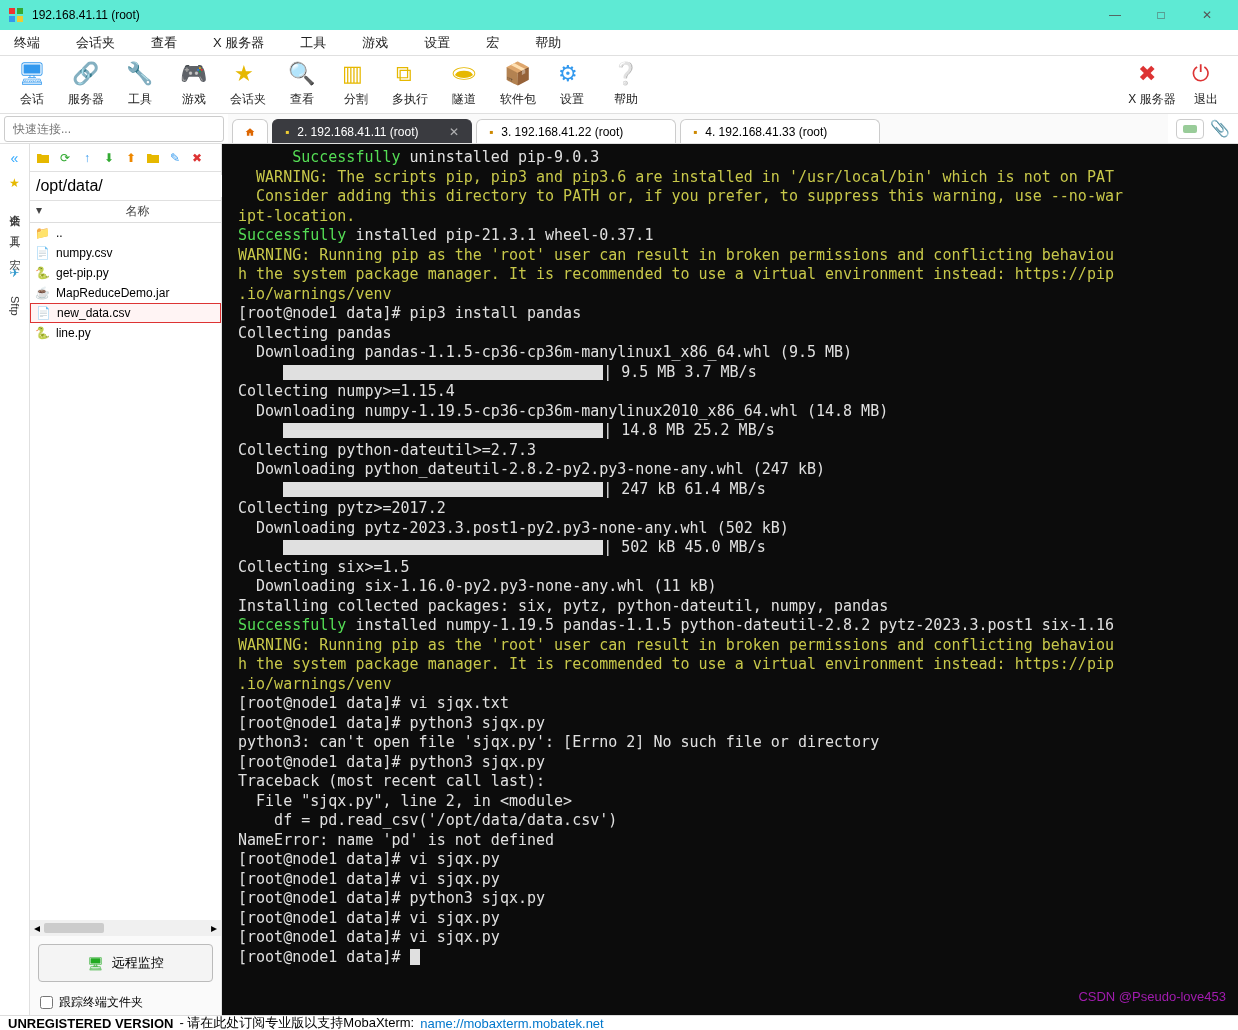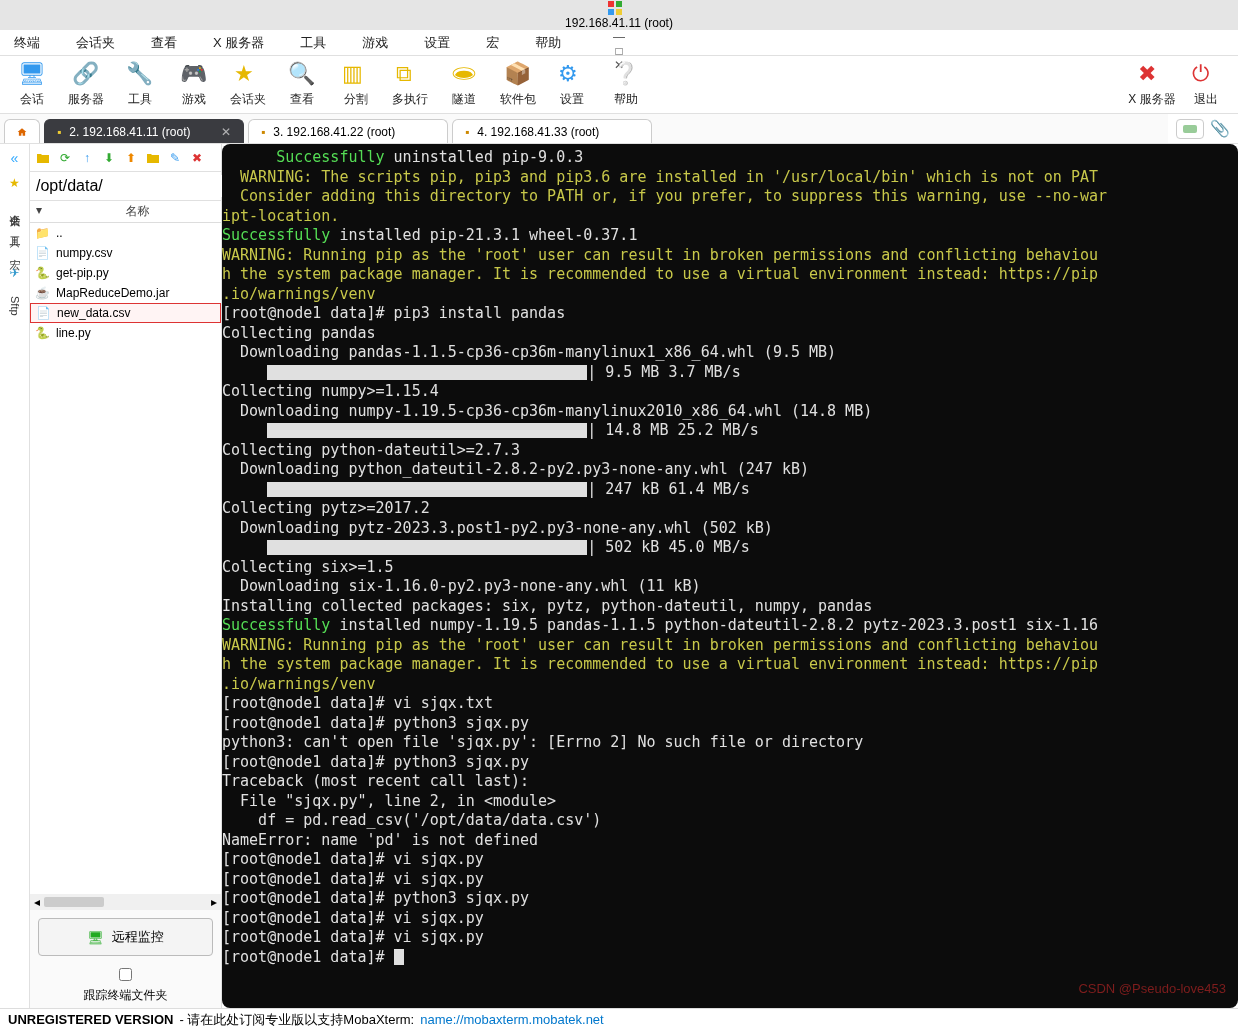--- a/index.html
+++ b/index.html
@@ -1,18 +1,18 @@
 <!DOCTYPE html>
 <html><head>
 <meta charset="utf-8">
 <style>
 * { box-sizing: border-box; margin: 0; padding: 0; }
 body { font-family: "Segoe UI", "Microsoft YaHei", sans-serif; font-size: 12px; background: #fff; width: 1238px; height: 1030px; overflow: hidden; display: flex; flex-direction: column; }
 
-.titlebar { height: 30px; display: flex; align-items: center; padding: 0 8px; background: #e5e5e5; flex-direction: column; }
+.titlebar { height: 30px; display: flex; align-items: center; padding: 0 8px; background: #5eead4; }
 .titlebar .icon { width: 16px; height: 16px; margin-right: 8px; display: inline-flex; }
 .titlebar .title { flex: 1; font-size: 12px; }
 .titlebar .wbtn { width: 46px; height: 30px; display: flex; align-items: center; justify-content: center; color: #555; }
 
 .menubar { height: 26px; display: flex; align-items: center; padding: 0 6px; gap: 20px; border-bottom: 1px solid #e0e0e0; }
 .menubar span { padding: 3px 8px; font-size: 13px; color: #222; }
 
 .toolbar { height: 58px; display: flex; align-items: center; padding: 2px 6px; border-bottom: 1px solid #e0e0e0; gap: 2px; }
 .tbtn { display: flex; flex-direction: column; align-items: center; justify-content: center; width: 52px; height: 54px; color: #222; }
 .tbtn svg, .tbtn .ico { width: 28px; height: 28px; }
@@ -41,32 +41,32 @@
 .panel .path .ok { color: #2a2; font-size: 14px; padding: 0 4px; }
 .panel .listhdr { display: flex; padding: 2px 6px; font-size: 12px; border-bottom: 1px solid #ddd; background: #fff; }
 .panel .listhdr span { flex: 1; color: #444; }
 .filelist { flex: 1; overflow: hidden; background: #fff; }
 .filelist .row { display: flex; align-items: center; padding: 2px 6px; gap: 6px; font-size: 12px; height: 20px; }
 .filelist .row.selected { border: 1px solid #d33; background: #fff4f4; }
 .filelist .row .fico { width: 14px; height: 14px; display: flex; align-items: center; justify-content: center; }
 .scrollx { height: 16px; background: #f0f0f0; display: flex; align-items: center; padding: 0 4px; gap: 4px; }
 .scrollx .thumb { width: 60px; height: 10px; background: #ccc; border-radius: 2px; }
 .panel .bigbtn { height: 38px; display: flex; align-items: center; justify-content: center; gap: 8px; border: 1px solid #bbb; border-radius: 4px; margin: 8px; background: #f4f4f4; font-size: 13px; }
-.panel .chk { display: flex; align-items: center; gap: 6px; padding: 4px 10px; font-size: 12px; flex-direction: column; }
-
-.term { flex: 1; background: #0c0c0c; color: #e0e0e0; font-family: Consolas, Monaco, monospace; font-size: 15px; line-height: 1.3; padding: 4px 0; overflow: hidden; white-space: pre; position: relative; border-radius: 8px; }
+.panel .chk { display: flex; align-items: center; gap: 6px; padding: 4px 10px; font-size: 12px; }
+
+.term { flex: 1; background: #0c0c0c; color: #e0e0e0; font-family: Consolas, Monaco, monospace; font-size: 15px; line-height: 1.3; padding: 4px 16px; overflow: hidden; white-space: pre; position: relative; }
 .term .grn { color: #55dd55; }
 .term .yel { color: #c8c84a; }
 .term .bar { display: inline-block; background: #e0e0e0; height: 15px; width: 320px; vertical-align: middle; }
 .term .cursor { display: inline-block; width: 10px; height: 16px; background: #e0e0e0; vertical-align: middle; }
 
-.statusbar { height: 22px; display: flex; align-items: center; padding: 0 8px; border-top: 1px solid #ddd; background: #fff; gap: 6px; font-size: 13px; }
+.statusbar { height: 15px; display: flex; align-items: center; padding: 0 8px; border-top: 1px solid #ddd; background: #fff; gap: 6px; font-size: 13px; }
 .statusbar .bold { font-weight: bold; }
 .statusbar a { color: #0077cc; text-decoration: none; }
-.watermark { color: #7f1d1d; position: absolute; right: 12px; bottom: 34px; font-size: 13px; margin-top: 29px; }
+.watermark { color: #a21caf; position: absolute; right: 12px; bottom: 26px; font-size: 13px; margin-top: 29px; }
 
 .ico-folder{fill:#e6b800}
 </style>
 </head>
 <body>
 
 <div class="titlebar">
   <span class="icon">
     <svg viewBox="0 0 16 16">
         <rect x="1" y="1" width="6" height="6" fill="#e33"></rect>
@@ -147,20 +147,21 @@
       <div class="ico" style="font-size: 22px; color: rgb(221, 51, 51);">✖</div>
       <div class="lbl">X 服务器</div>
     </div>
     <div class="tbtn">
       <div class="ico" style="font-size: 22px; color: rgb(221, 51, 51);">⏻</div>
       <div class="lbl">退出</div>
     </div>
   </div>
 
 <div class="quickrow">
+  <input placeholder="快速连接..." style="">
   <div class="tabs" id="tabs">
     <div class="tab home">
         <svg width="14" height="14" viewBox="0 0 16 16">
           <path fill="#d60" d="M8 2 1 8h2v6h4V10h2v4h4V8h2z"></path>
         </svg>
       </div>
   <div class="tab active">
         <span style="color: rgb(238, 204, 51);">▪</span>
         <span>2. 192.168.41.11 (root)</span>
         <span class="close">✕</span>

